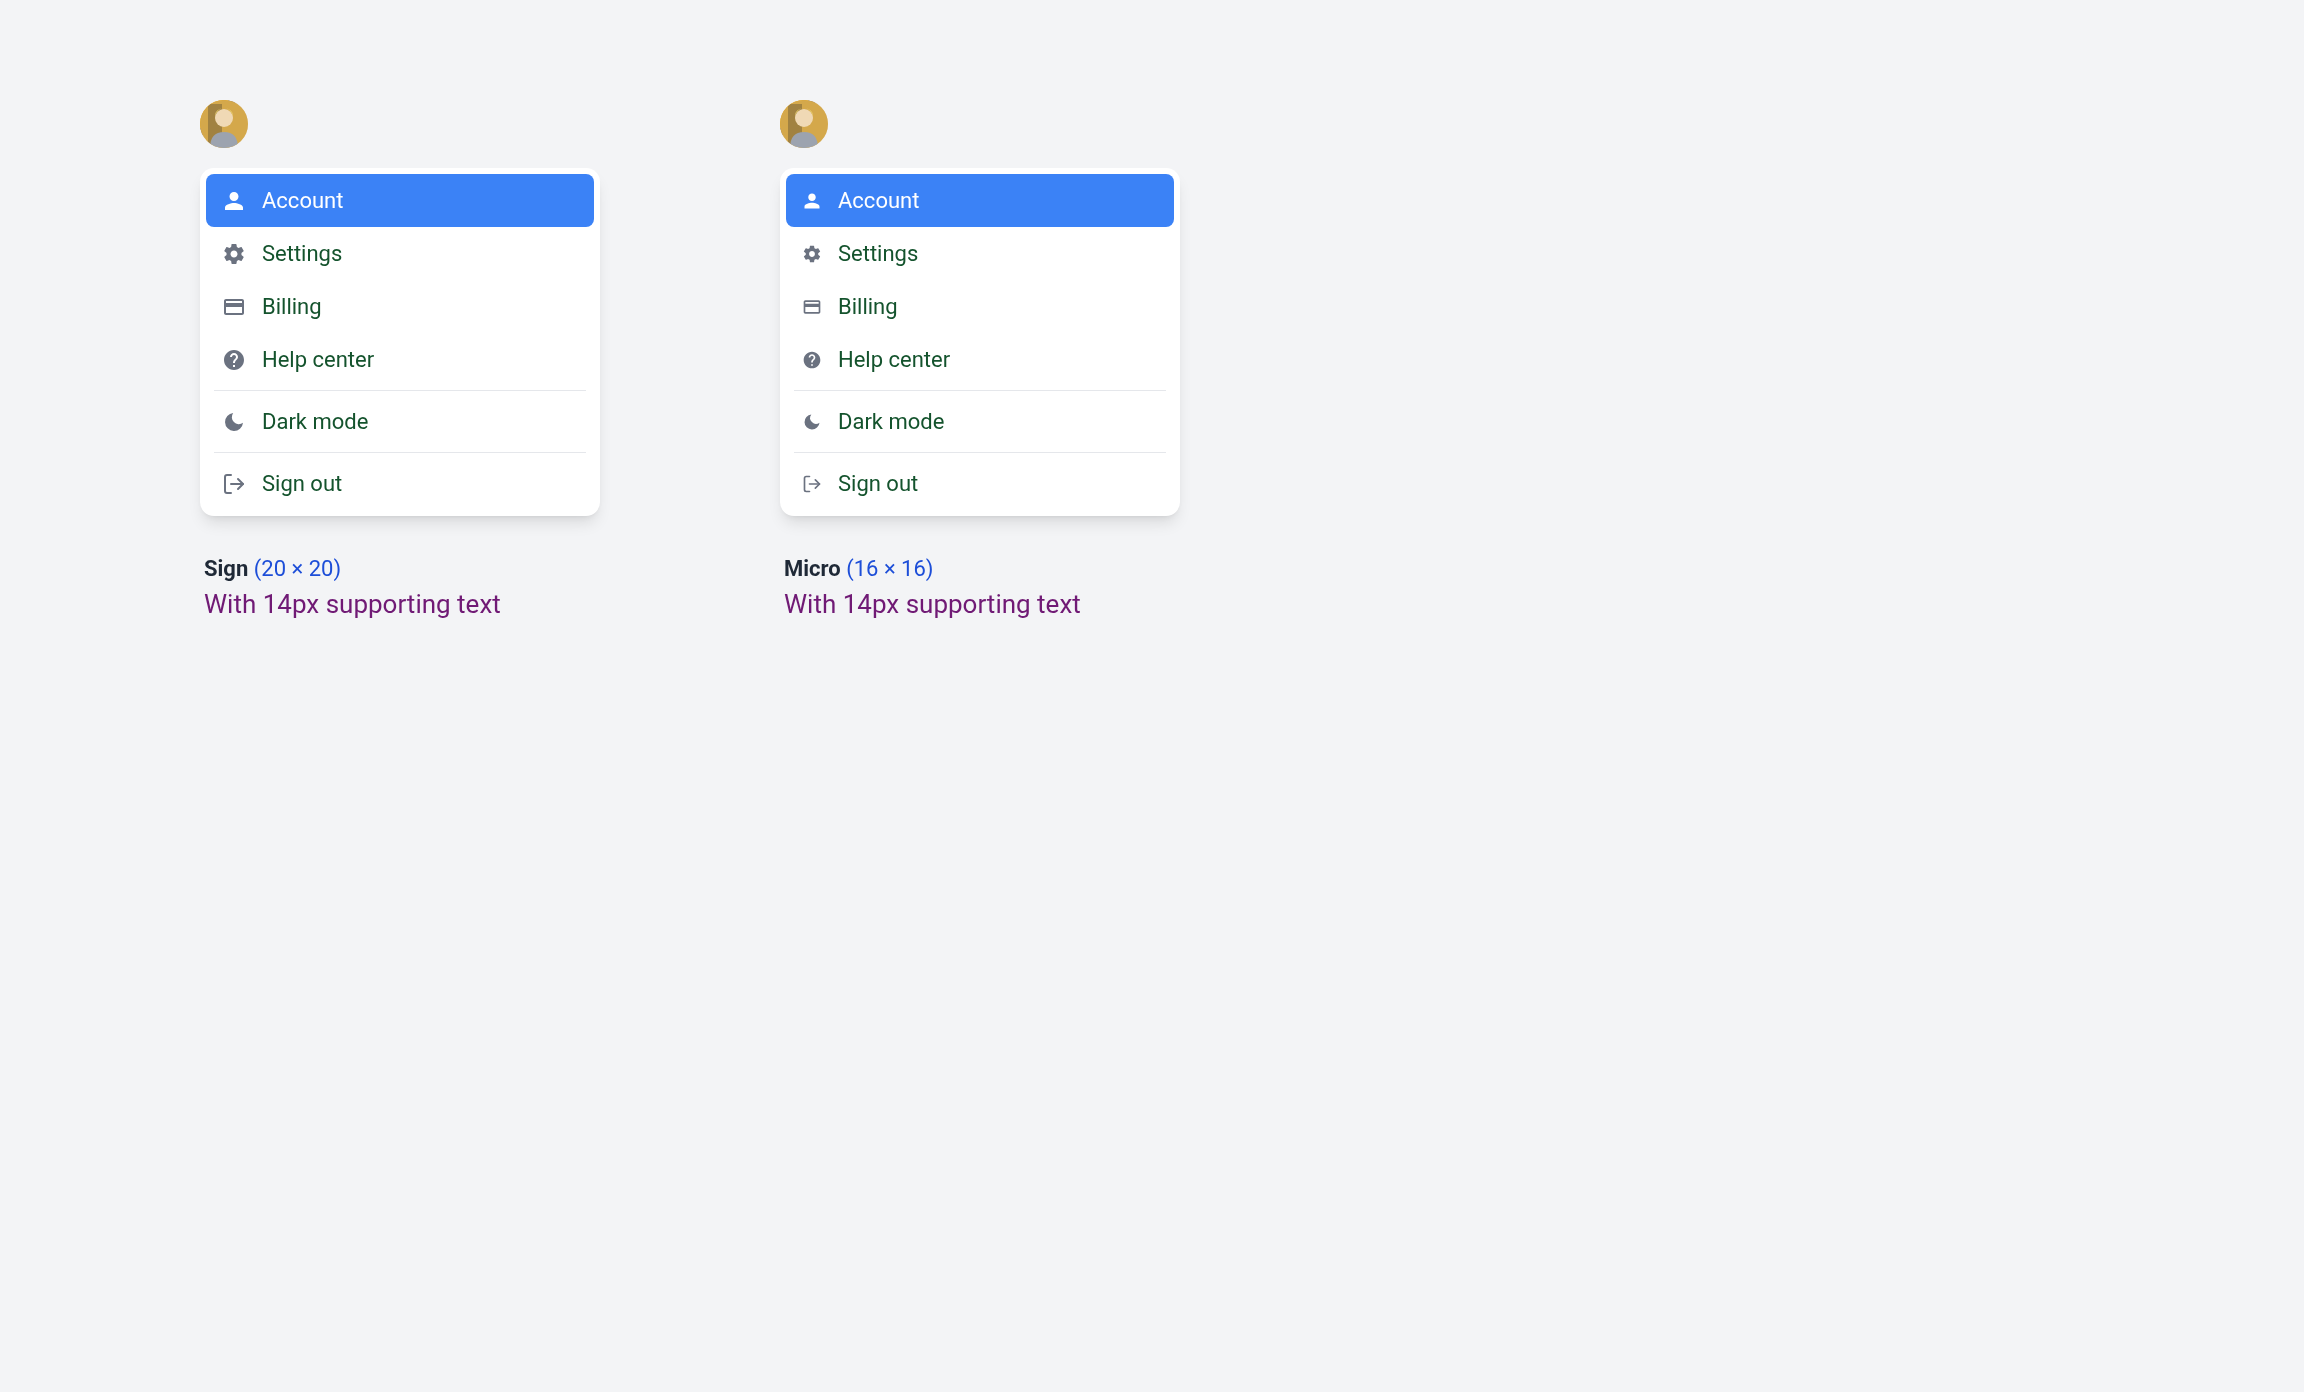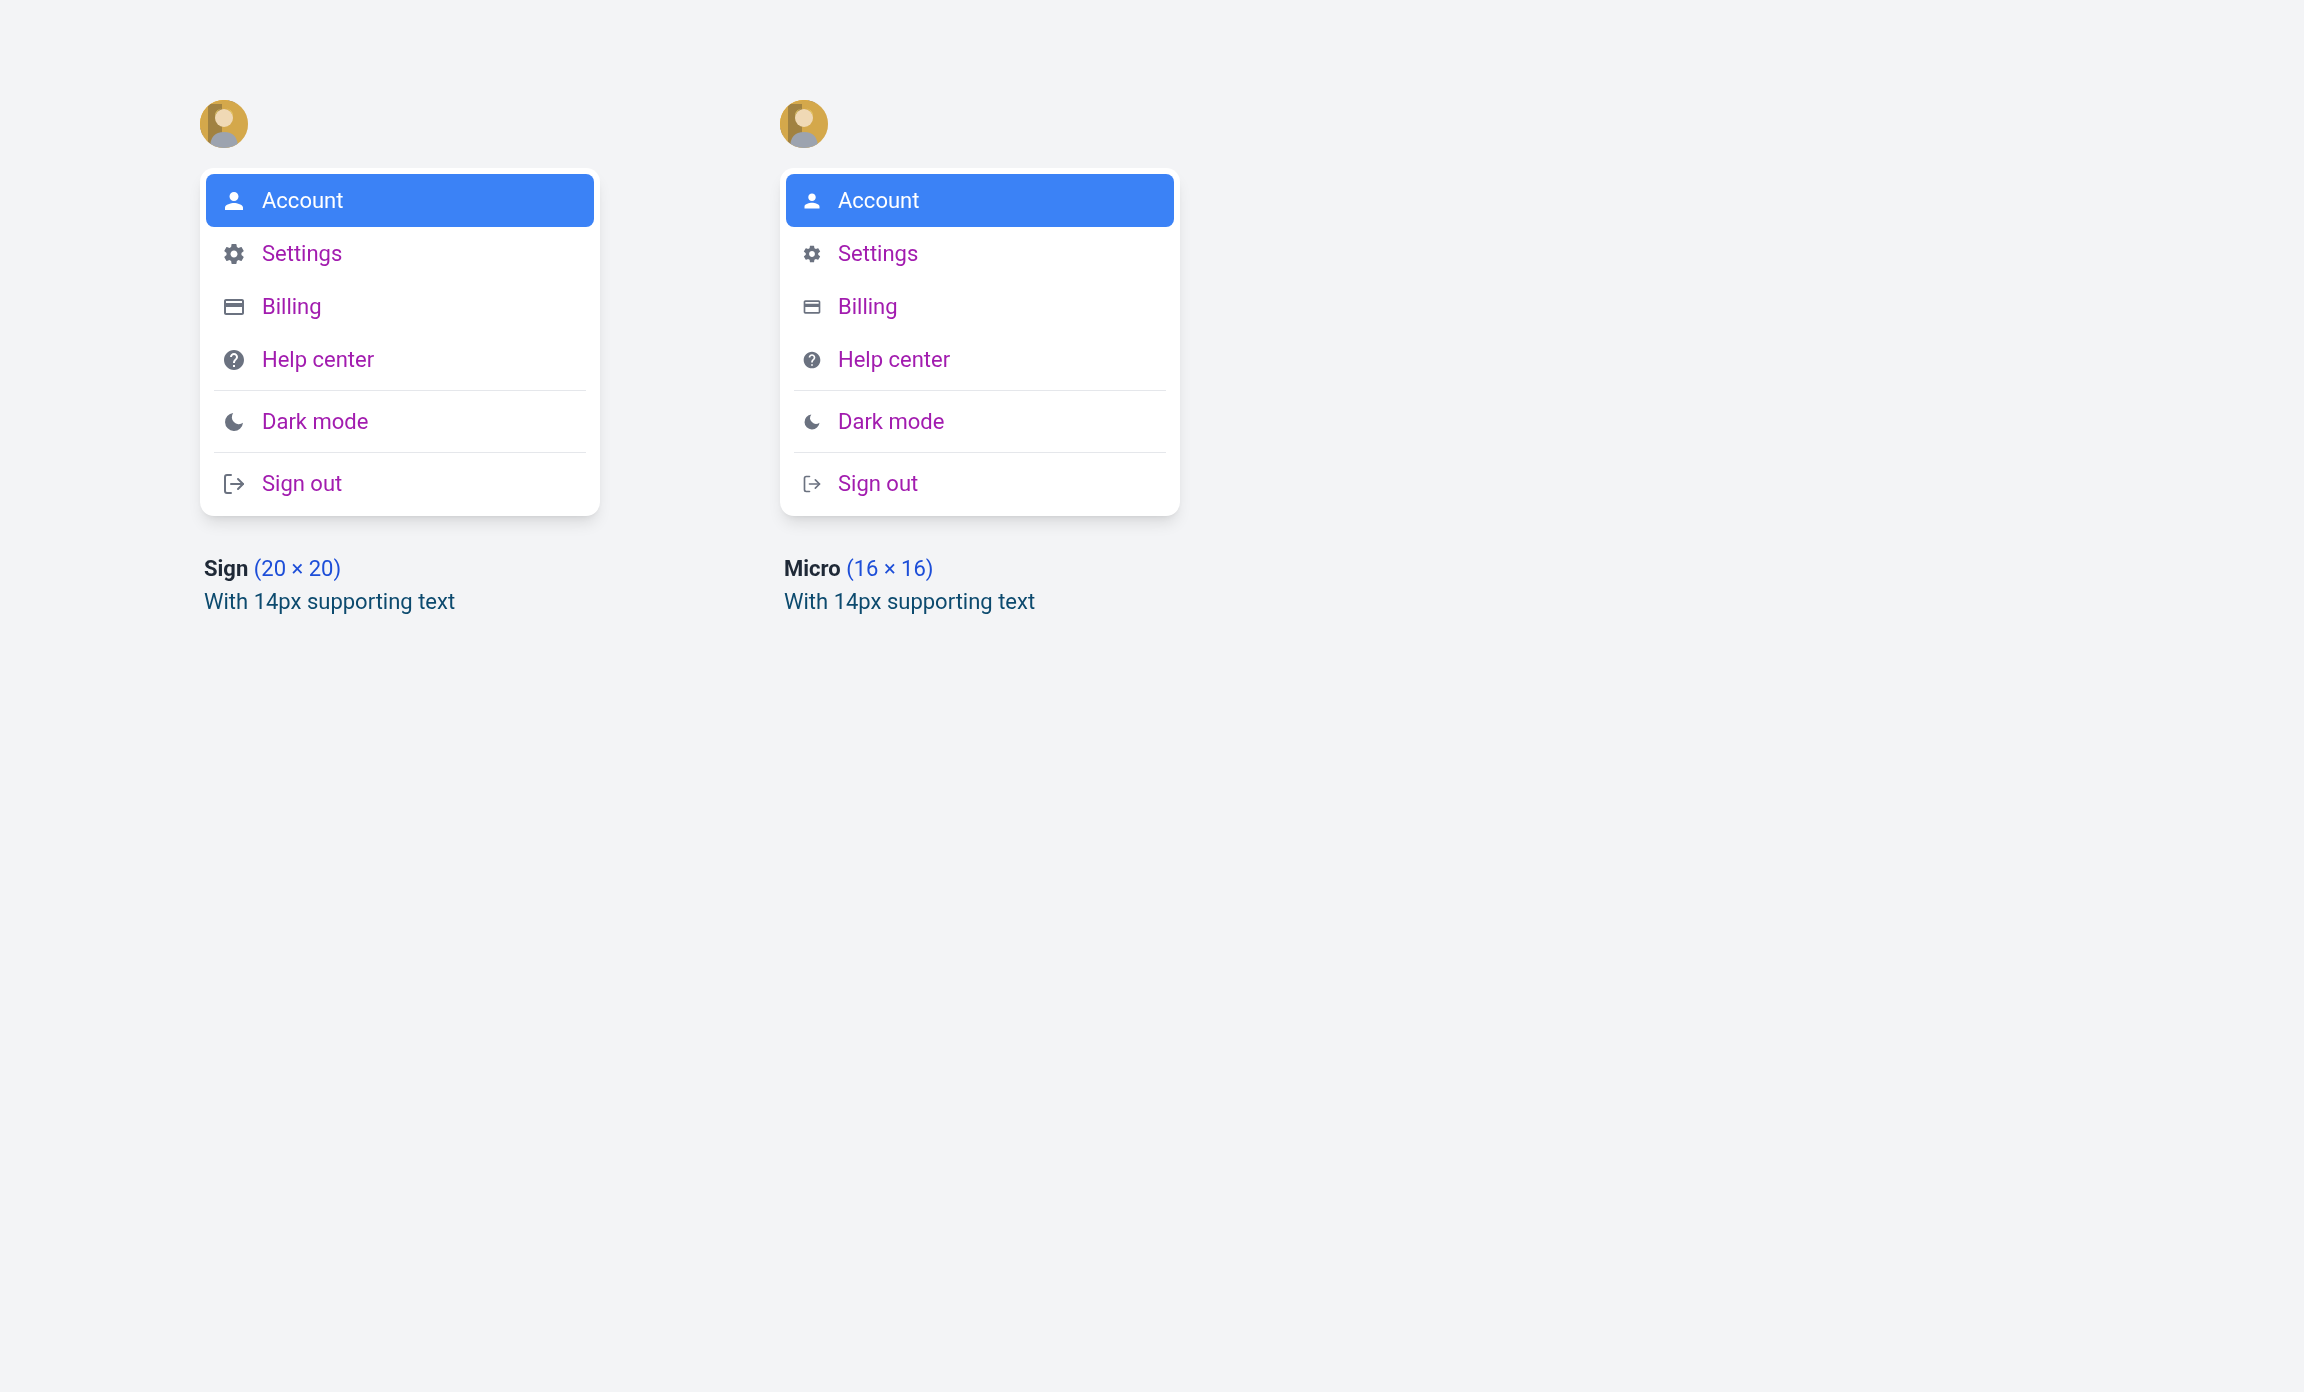--- a/index.html
+++ b/index.html
@@ -83,21 +83,21 @@
     }
     .icon-wrap svg.stroke-icon {
       fill: none;
       stroke: #6b7280;
       stroke-width: 2;
       stroke-linecap: round;
       stroke-linejoin: round;
     }
     .menu-label {
       font-size: 22px;
-      color: #a21caf;
+      color: #14532d;
       font-weight: 400;
     }
     .divider {
       height: 1px;
       background: #e5e7eb;
       margin: 4px 8px;
     }
     .caption {
       margin-left: 4px;
     }
@@ -107,22 +107,22 @@
       margin-bottom: 8px;
     }
     .caption-title .bold {
       font-weight: 700;
     }
     .caption-title .size {
       color: #1d4ed8;
       font-weight: 400;
     }
     .caption-sub {
-      font-size: 22px;
-      color: #0c4a6e;
+      font-size: 26px;
+      color: #701a75;
     }
   </style>
 </head>
 <body>
 
 <div class="example">
   <div class="avatar">
     <svg viewBox="0 0 48 48">
       <rect x="0" y="0" width="48" height="48" fill="#d4a84b"></rect>
       <rect x="8" y="4" width="14" height="40" fill="#2a2a2a" opacity="0.3"></rect>

